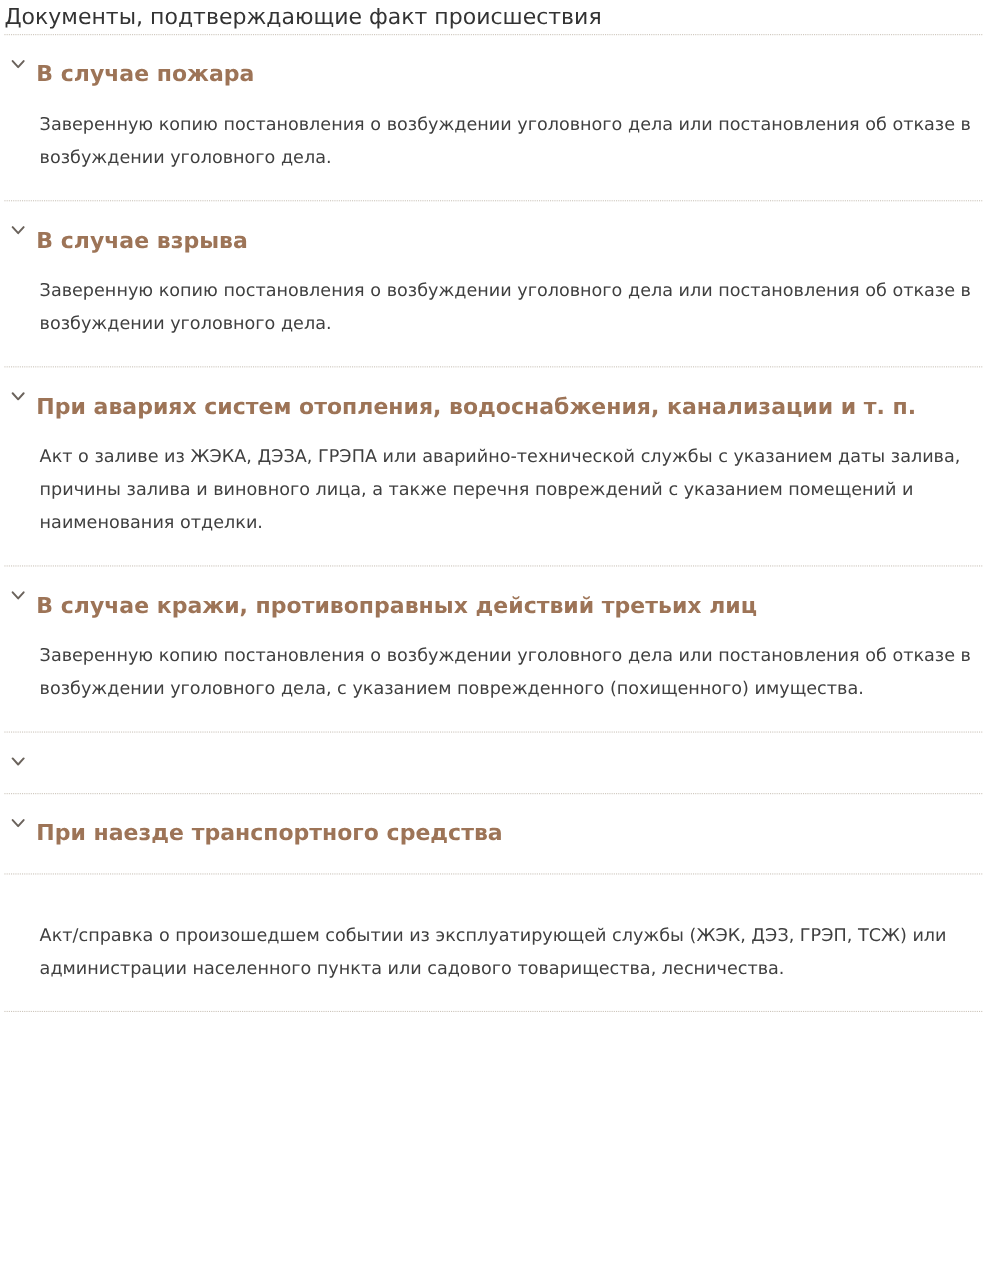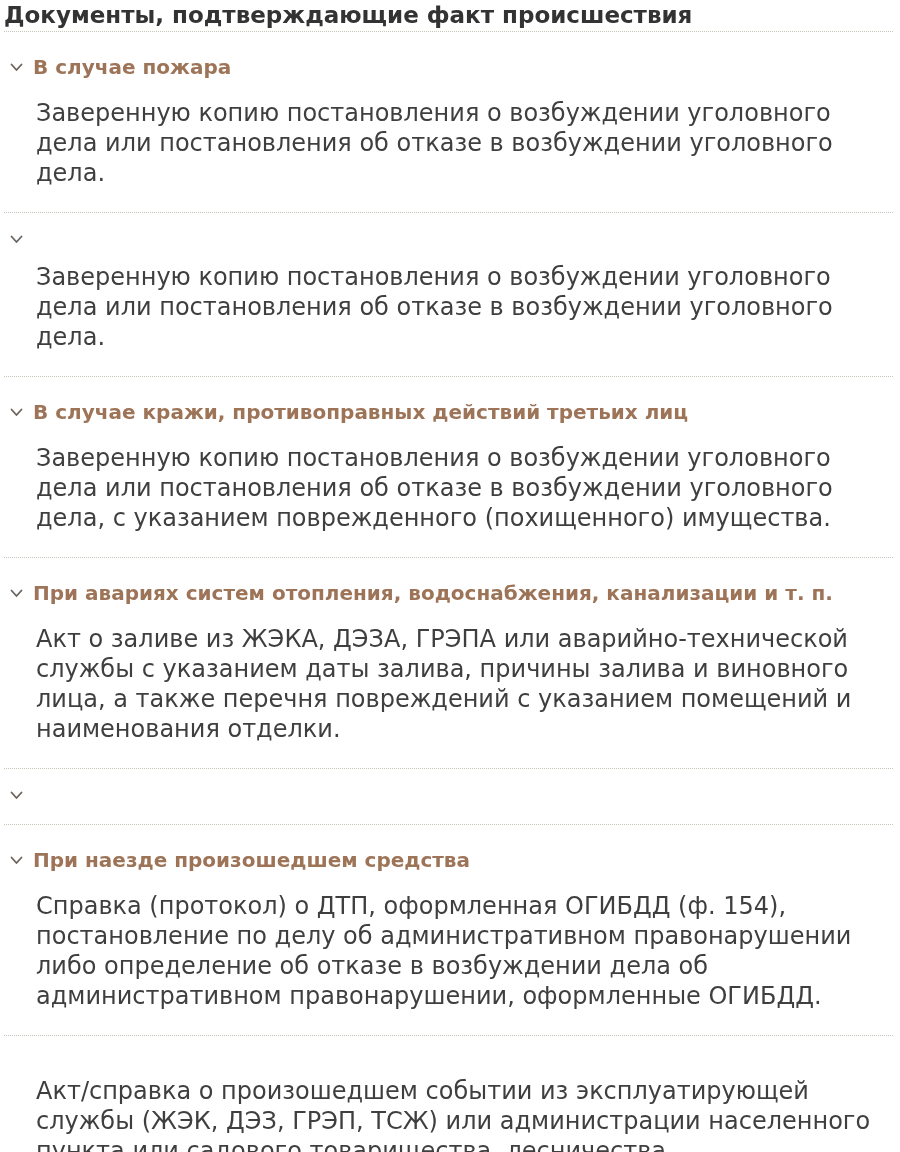--- a/index.html
+++ b/index.html
@@ -13,53 +13,53 @@
     overflow: hidden;
     font-family: "DejaVu Sans", "Liberation Sans", sans-serif;
     -webkit-font-smoothing: antialiased;
   }
   .page {
     padding: 0 7px 0 4px;
   }
   .page-title {
     margin: 0;
     padding: 3px 0 4px 0;
-    font-size: 23px;
-    font-weight: bold;
+    font-size: 20px;
+    font-weight: normal;
     line-height: 24px;
     color: var(--title-color, #333333);
     border-bottom: 1px dotted var(--separator-color, #cbc4ba);
   }
   .acc-item {
     padding: 22px 0 24px 0;
     border-bottom: 1px dotted var(--separator-color, #cbc4ba);
   }
   .acc-header {
     display: flex;
-    align-items: center;
+    align-items: flex-start;
     line-height: 26px;
     cursor: pointer;
   }
   .chevron {
     flex: 0 0 auto;
     margin-left: 6px;
     margin-right: 10px;
     color: var(--chevron-color, #6b635c);
     display: inline-flex;
     align-items: center;
   }
   .acc-title {
     font-size: 20px;
     font-weight: bold;
     color: var(--heading-color, #9d7457);
   }
   .acc-body {
     margin: 18px 0 0 32px;
     padding-right: 6px;
-    font-size: 24px;
+    font-size: 16px;
     line-height: 30px;
     color: var(--body-color, #3f3f3f);
   }
 </style>
 </head>
 <body style="background: rgb(255, 255, 255);">
 
 <div class="page">
   <h2 class="page-title">Документы, подтверждающие факт происшествия</h2>
   <div class="accordion" id="accordion">
@@ -75,22 +75,35 @@
     <div class="acc-body">Заверенную копию постановления о возбуждении уголовного дела или постановления об отказе в возбуждении уголовного дела.</div>
   </section>
 
   <section class="acc-item">
     <div class="acc-header">
       <span class="chevron">
         <svg width="13" height="9" viewBox="0 0 13 9" aria-hidden="true">
           <polyline points="1.5,1.5 6.5,7 11.5,1.5" fill="none" stroke="currentColor" stroke-width="1.8" stroke-linecap="round" stroke-linejoin="round"></polyline>
         </svg>
       </span>
+      <span class="acc-title">В случае взрыва</span>
     </div>
     <div class="acc-body">Заверенную копию постановления о возбуждении уголовного дела или постановления об отказе в возбуждении уголовного дела.</div>
+  </section>
+
+  <section class="acc-item">
+    <div class="acc-header">
+      <span class="chevron">
+        <svg width="13" height="9" viewBox="0 0 13 9" aria-hidden="true">
+          <polyline points="1.5,1.5 6.5,7 11.5,1.5" fill="none" stroke="currentColor" stroke-width="1.8" stroke-linecap="round" stroke-linejoin="round"></polyline>
+        </svg>
+      </span>
+      <span class="acc-title">При авариях систем отопления, водоснабжения, канализации и т. п.</span>
+    </div>
+    <div class="acc-body">Акт о заливе из ЖЭКА, ДЭЗА, ГРЭПА или аварийно-технической службы с указанием даты залива, причины залива и виновного лица, а также перечня повреждений с указанием помещений и наименования отделки.</div>
   </section>
 
   <section class="acc-item">
     <div class="acc-header">
       <span class="chevron">
         <svg width="13" height="9" viewBox="0 0 13 9" aria-hidden="true">
           <polyline points="1.5,1.5 6.5,7 11.5,1.5" fill="none" stroke="currentColor" stroke-width="1.8" stroke-linecap="round" stroke-linejoin="round"></polyline>
         </svg>
       </span>
       <span class="acc-title">В случае кражи, противоправных действий третьих лиц</span>
@@ -98,44 +111,31 @@
     <div class="acc-body">Заверенную копию постановления о возбуждении уголовного дела или постановления об отказе в возбуждении уголовного дела, с указанием поврежденного (похищенного) имущества.</div>
   </section>
 
   <section class="acc-item">
     <div class="acc-header">
       <span class="chevron">
         <svg width="13" height="9" viewBox="0 0 13 9" aria-hidden="true">
           <polyline points="1.5,1.5 6.5,7 11.5,1.5" fill="none" stroke="currentColor" stroke-width="1.8" stroke-linecap="round" stroke-linejoin="round"></polyline>
         </svg>
       </span>
-      <span class="acc-title">При авариях систем отопления, водоснабжения, канализации и т. п.</span>
-    </div>
-    <div class="acc-body">Акт о заливе из ЖЭКА, ДЭЗА, ГРЭПА или аварийно-технической службы с указанием даты залива, причины залива и виновного лица, а также перечня повреждений с указанием помещений и наименования отделки.</div>
-  </section>
-
-  <section class="acc-item">
-    <div class="acc-header">
-      <span class="chevron">
-        <svg width="13" height="9" viewBox="0 0 13 9" aria-hidden="true">
-          <polyline points="1.5,1.5 6.5,7 11.5,1.5" fill="none" stroke="currentColor" stroke-width="1.8" stroke-linecap="round" stroke-linejoin="round"></polyline>
-        </svg>
-      </span>
     </div>
   </section>
 
   <section class="acc-item">
     <div class="acc-header">
       <span class="chevron">
         <svg width="13" height="9" viewBox="0 0 13 9" aria-hidden="true">
           <polyline points="1.5,1.5 6.5,7 11.5,1.5" fill="none" stroke="currentColor" stroke-width="1.8" stroke-linecap="round" stroke-linejoin="round"></polyline>
         </svg>
       </span>
-      <span class="acc-title">При наезде произошедшем средства</span>
+      <span class="acc-title">При наезде транспортного средства</span>
     </div>
-    <div class="acc-body">Справка (протокол) о ДТП, оформленная ОГИБДД (ф. 154), постановление по делу об административном правонарушении либо определение об отказе в возбуждении дела об административном правонарушении, оформленные ОГИБДД.</div>
   </section>
 
   <section class="acc-item">
     <div class="acc-body">Акт/справка о произошедшем событии из эксплуатирующей службы (ЖЭК, ДЭЗ, ГРЭП, ТСЖ) или администрации населенного пункта или садового товарищества, лесничества.</div>
   </section>
 </div>
 </div>
 
 </body></html>

